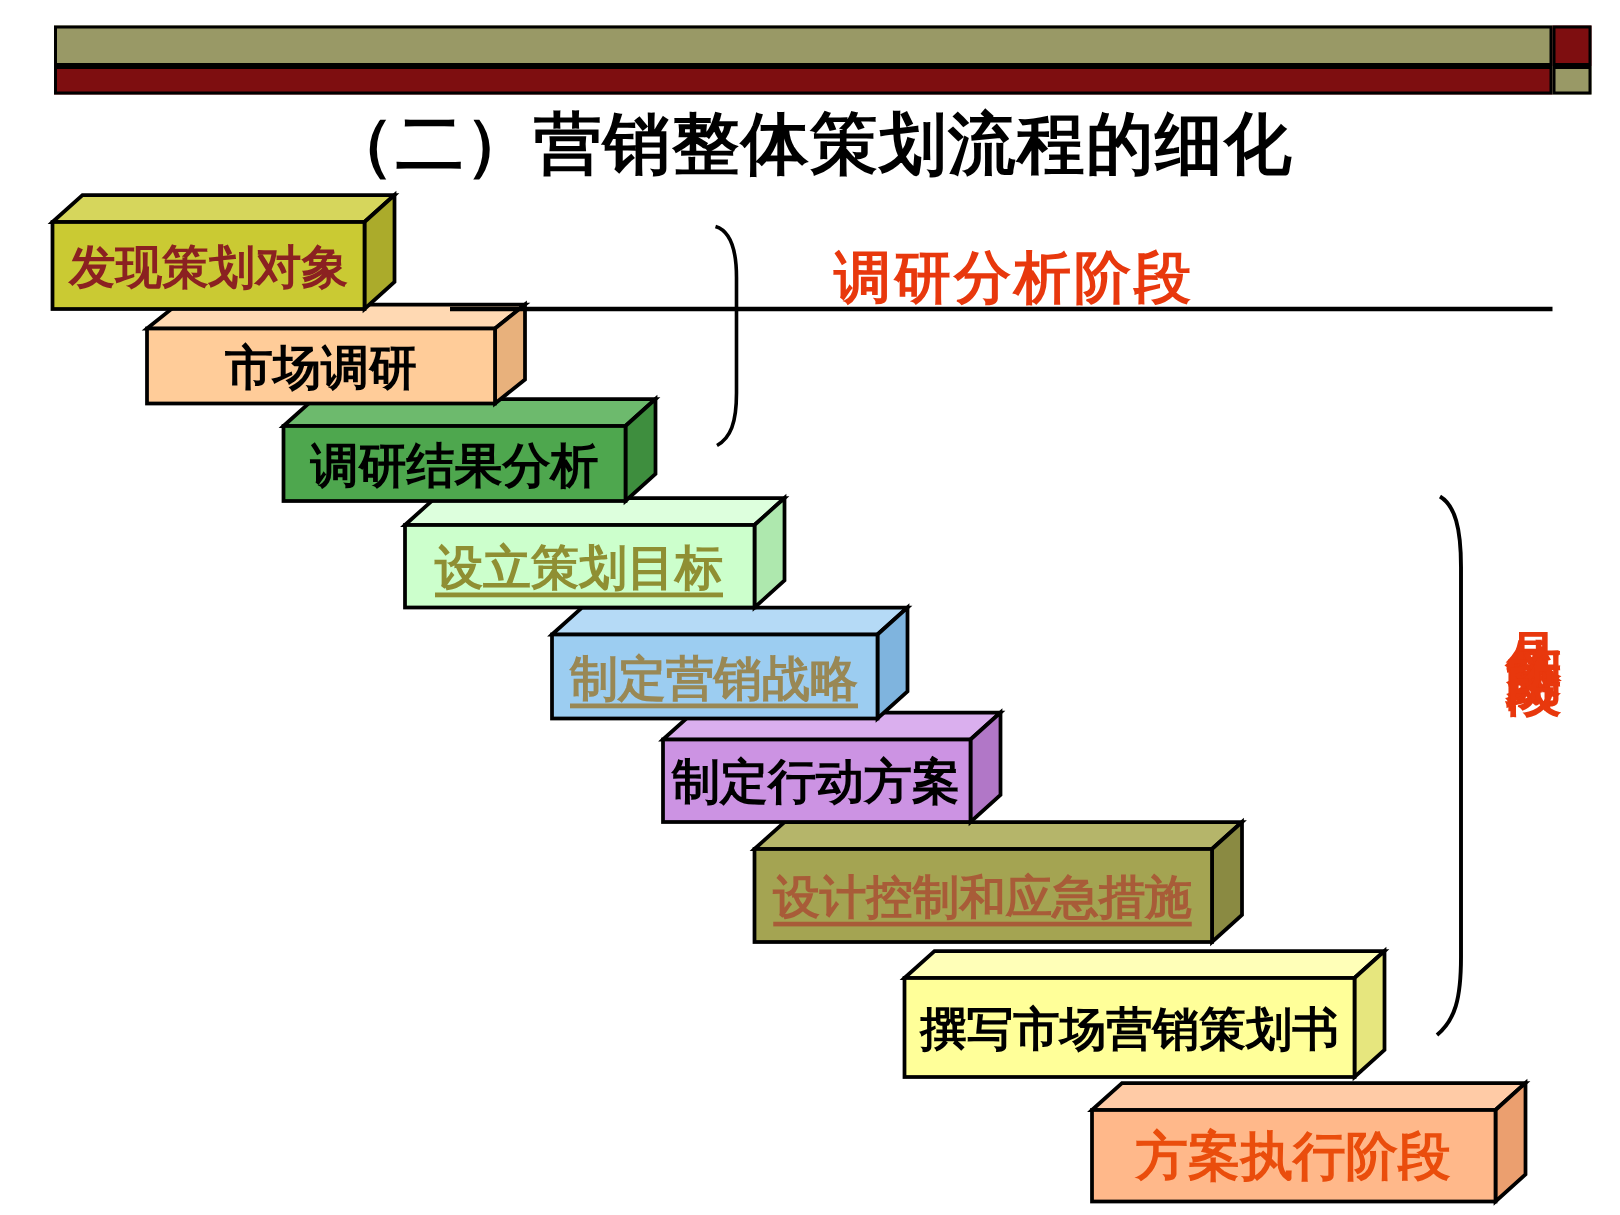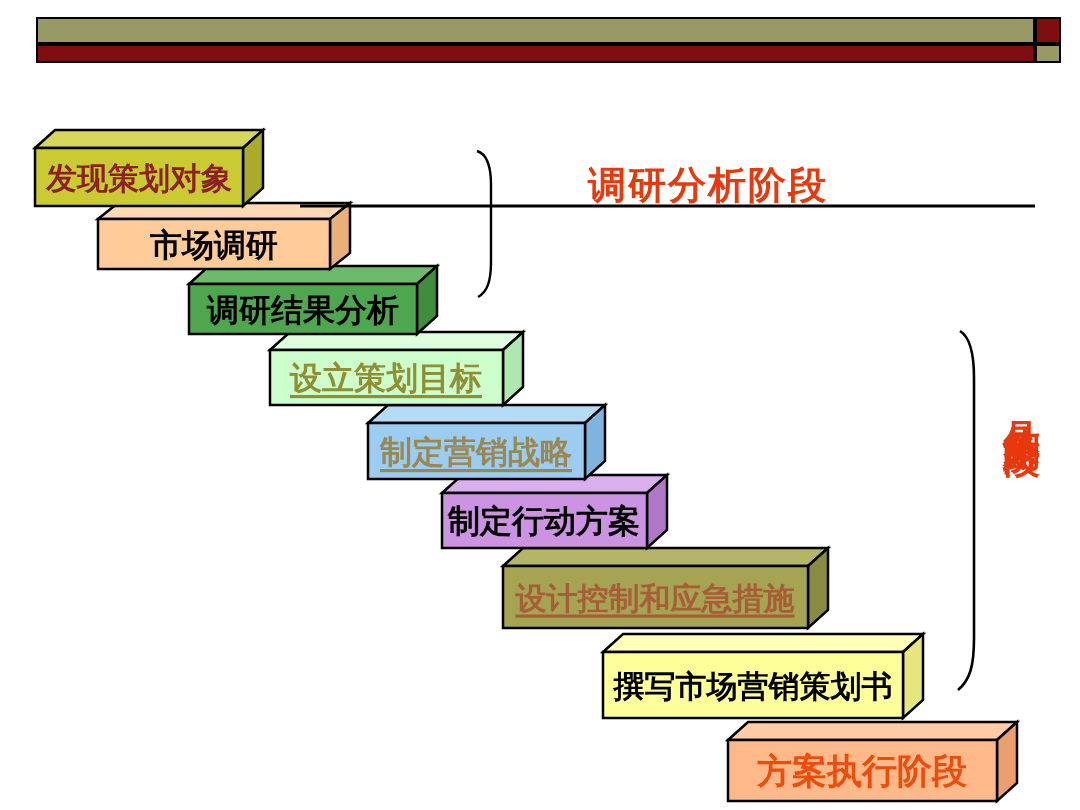--- a/index.html
+++ b/index.html
@@ -25,21 +25,21 @@
     font-family:"Liberation Serif", serif;
   }
   
   .annot{
     position:absolute;
     font-weight:bold;
     font-family:"Liberation Serif", serif;
   }
   .annot-research{
     left:556px;top:160px;
-    font-size:38px;letter-spacing:2px;margin-left:32px;
+    font-size:38px;letter-spacing:2px;
   }
   .annot-detailed{
     left:996px;top:392px;
     font-size:37px;letter-spacing:4px;
     writing-mode:vertical-rl;text-orientation:upright;
   }
   
   .diagram{position:absolute;left:0;top:0;}
   .face{stroke:#000;stroke-width:2.5;stroke-linejoin:miter;}
   .step-text{
@@ -53,20 +53,21 @@
 </head>
 <body>
 
 <div class="slide">
 
   <div class="hbar bar-olive" style="background: rgb(153, 153, 102);"></div>
   <div class="hbar sq-maroon" style="background: rgb(126, 14, 16);"></div>
   <div class="hbar bar-maroon" style="background: rgb(126, 14, 16);"></div>
   <div class="hbar sq-olive" style="background: rgb(153, 153, 102);"></div>
 
+  <h1 class="title">（二）营销整体策划流程的细化</h1>
 
   <svg class="diagram" width="1080" height="810" viewBox="0 0 1080 810">
 
     <g>
       <polygon class="face" points="728,740 748,722 1017,722 997,740" fill="#FFCBA6"></polygon>
       <polygon class="face" points="997,740 1017,722 1017,783 997,801" fill="#EB9F6F"></polygon>
       <rect class="face" x="728" y="740" width="269" height="61" fill="#FFB88A"></rect>
       <text class="step-text" x="862" y="771" font-size="35" dominant-baseline="central" fill="#EA4D0C">方案执行阶段</text>
     </g>
 

